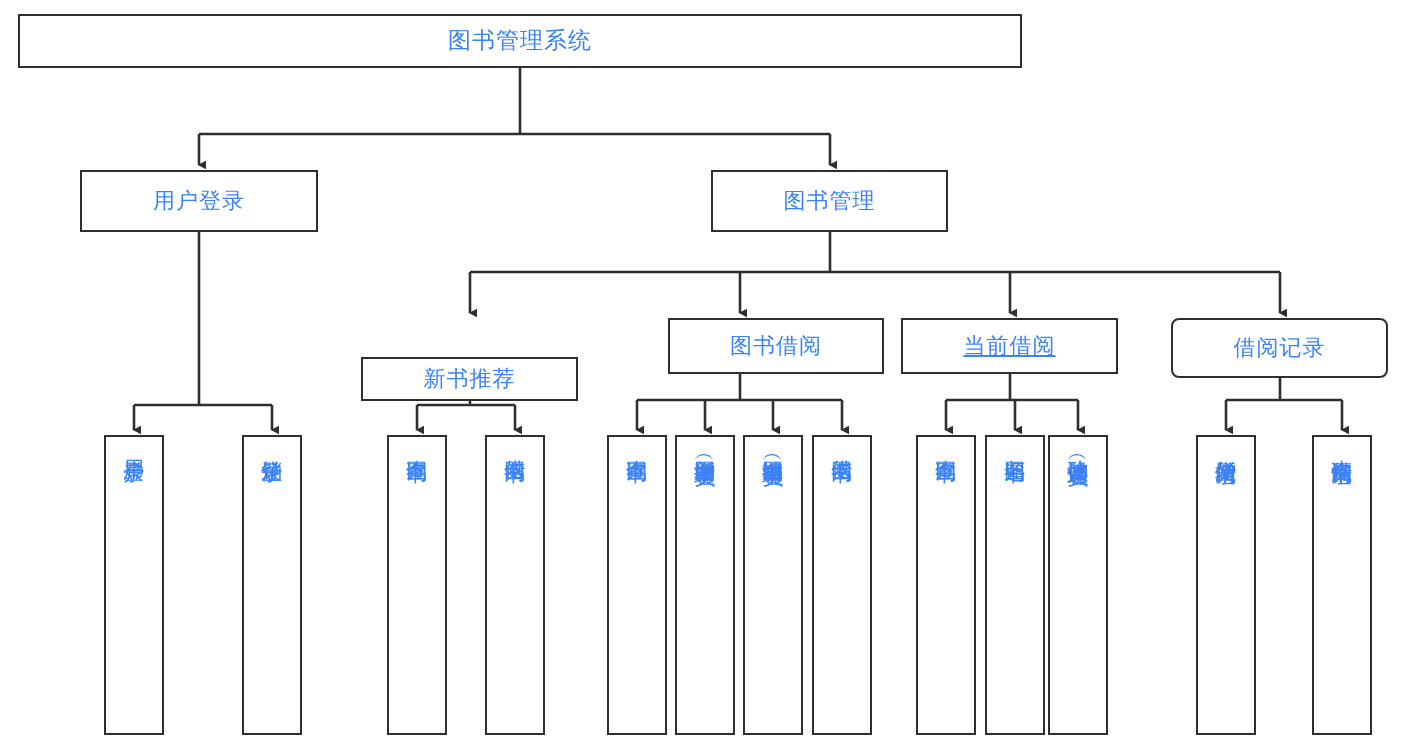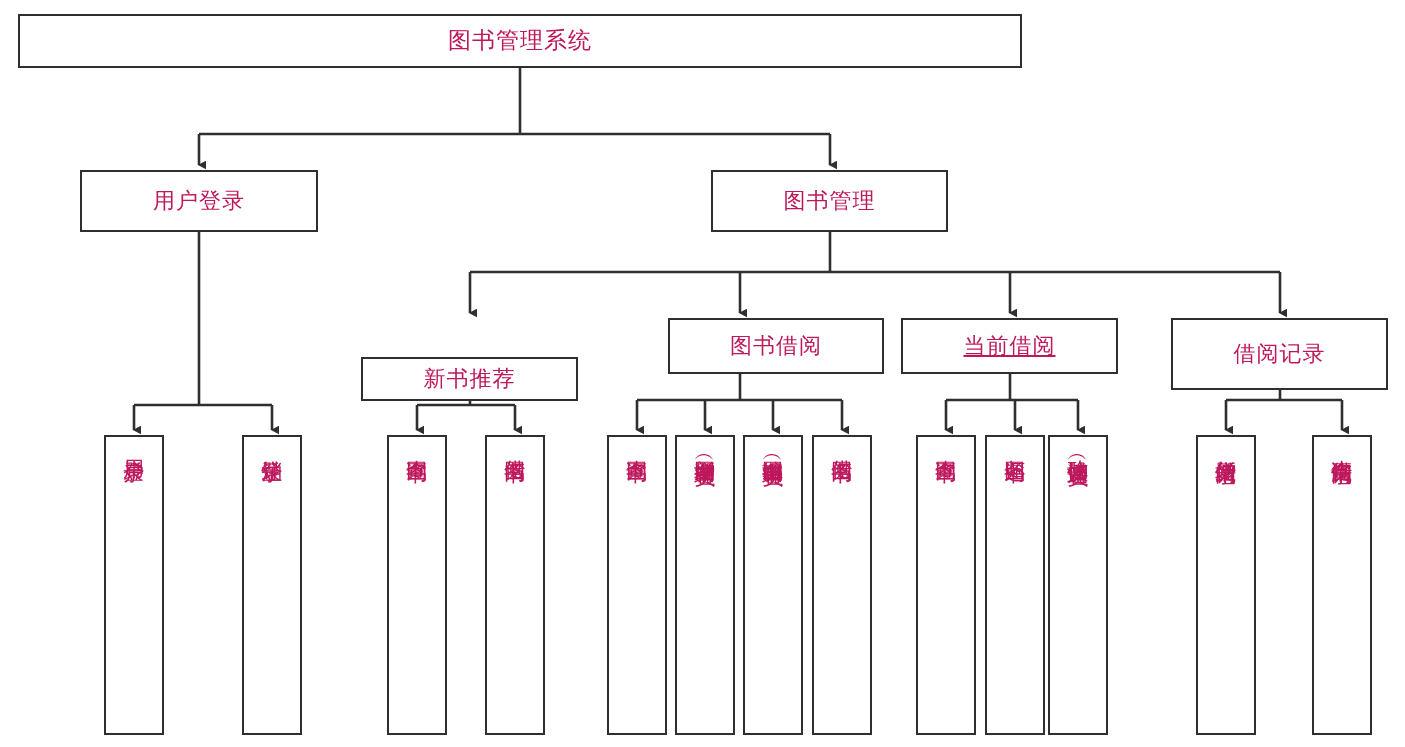--- a/index.html
+++ b/index.html
@@ -18,21 +18,21 @@
     overflow: hidden;
   }
   .node {
     position: absolute;
     box-sizing: border-box;
     border: 2px solid #2f2f2f;
     background: #ffffff;
     display: flex;
     align-items: center;
     justify-content: center;
-    color: #be185d;
+    color: #3b82f6;
   }
   .node.horiz {
     font-size: 22px;
     letter-spacing: 1px;
     line-height: 1.2;
   }
   .node.root {
     font-size: 23px;
   }
   .node.leaf {
@@ -139,21 +139,21 @@
 
   <div class="node horiz" style="left:361px;top:318px;width:217px;height:44px;margin-top:39px;">
     <span>新书推荐</span>
   </div>
   <div class="node horiz" style="left:632px;top:318px;width:216px;height:56px;margin-left:36px;">
     <span>图书借阅</span>
   </div>
   <div class="node horiz" style="left:901px;top:318px;width:217px;height:56px;text-decoration:underline;">
     <span>当前借阅</span>
   </div>
-  <div class="node horiz" style="left:1171px;top:318px;width:217px;height:72px;">
+  <div class="node horiz" style="left:1171px;top:318px;width:217px;height:60px;border-radius:8px;">
     <span>借阅记录</span>
   </div>
 
   <div class="node leaf" style="left:104px;top:435px;width:60px;height:300px;">
     <span class="vtext">用户登录</span>
   </div>
   <div class="node leaf" style="left:242px;top:435px;width:60px;height:300px;">
     <span class="vtext">注销登录</span>
   </div>
   <div class="node leaf" style="left:387px;top:435px;width:60px;height:300px;">

